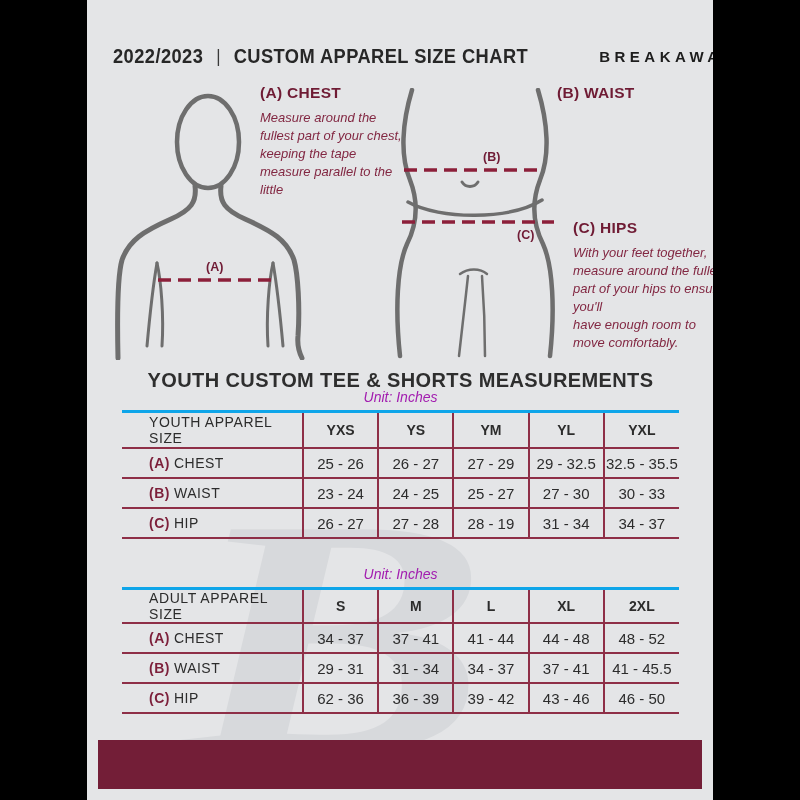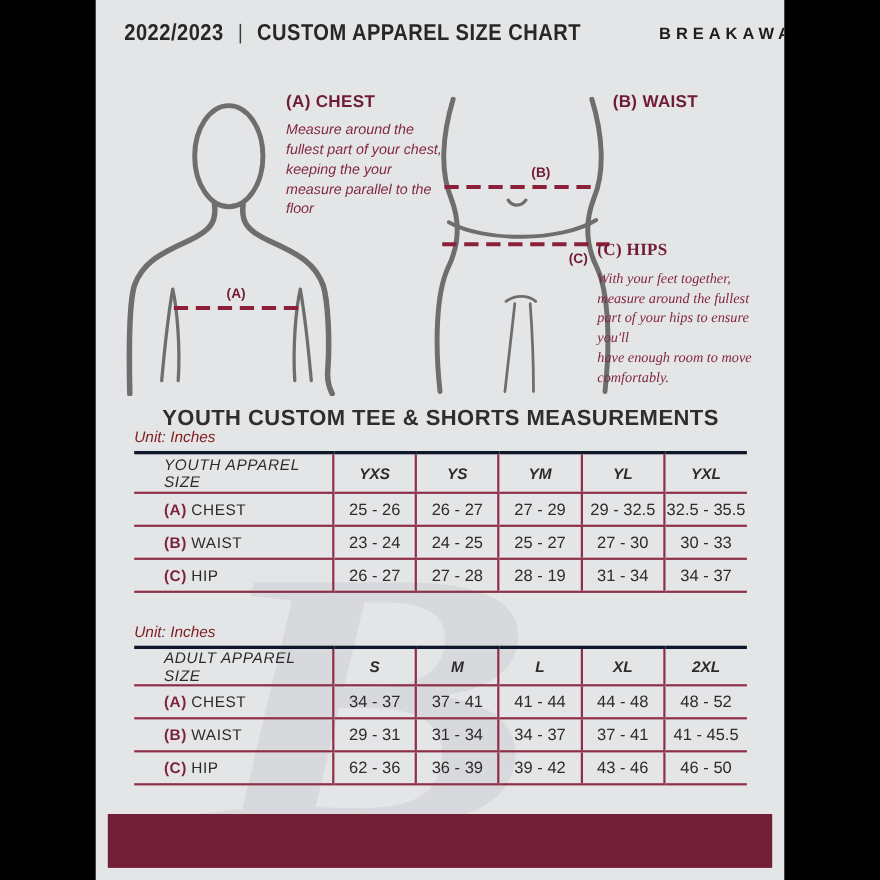--- a/index.html
+++ b/index.html
@@ -15,21 +15,21 @@
   
   .watermark{
     position:absolute;left:95px;top:468px;z-index:0;
     font-family:"Liberation Serif",serif;font-weight:700;font-style:italic;
     font-size:340px;line-height:1;color:#d7d9dc;
     transform:scaleX(1.35);transform-origin:left top;user-select:none;
   }
   .layer{position:absolute;inset:0;z-index:1;}
   
   .header{
-    position:absolute;left:26px;right:22px;top:8px;height:44px;
+    position:absolute;left:26px;right:22px;top:34px;height:44px;
     display:flex;align-items:center;color:#272727;
   }
   .header-left{display:flex;align-items:center;transform:scaleX(0.87);transform-origin:left center;white-space:nowrap;}
   .hdr-year,.hdr-title{font-size:21px;font-weight:700;letter-spacing:0.5px;}
   .hdr-divider{font-size:19px;font-weight:400;color:#3a3a3a;margin:0 15px;}
   .spacer{flex:1;}
   .brand{font-size:15px;font-weight:700;letter-spacing:4.5px;color:#1d1d1d;margin-left:9px;}
   .logo{width:40px;height:36px;display:block;}
   
   .fig{position:absolute;}
@@ -46,35 +46,35 @@
   .instr p{
     margin:0;font-size:13px;font-style:italic;color:#822742;line-height:1.38;
   }
   .instr p span{display:block;}
   
   .section-title{
     position:absolute;left:35px;width:557px;text-align:center;
     font-size:20px;font-weight:700;color:#2e2e2e;letter-spacing:0.4px;z-index:2;
   }
   .section-unit{
-    position:absolute;left:35px;width:557px;
-    font-size:14px;font-style:italic;color:#7f1d1d;z-index:2;
+    position:absolute;left:35px;width:557px;text-align:center;
+    font-size:14px;font-style:italic;color:#a21caf;z-index:2;
   }
   
   table.size{
     position:absolute;left:35px;width:557px;border-collapse:collapse;table-layout:fixed;z-index:2;
   }
   table.size col.c-label{width:181px;}
   table.size th,table.size td{
     padding:0;color:#2c2c2c;border-left:2px solid #8e2f47;
   }
   table.size th:first-child,table.size td:first-child{border-left:none;}
   table.size thead th{
-    border-top:3px solid #0f172a;border-bottom:2px solid #8e2f47;
-    font-size:14px;font-weight:700;text-align:center;font-style:italic;
+    border-top:3px solid #0ea5e9;border-bottom:2px solid #8e2f47;
+    font-size:14px;font-weight:700;text-align:center;
   }
   table.size thead th.label-h{
     font-weight:400;text-align:left;padding-left:27px;letter-spacing:0.6px;font-size:14px;
   }
   table.size tbody td{
     border-bottom:2px solid #8e2f47;font-size:15px;text-align:center;
   }
   table.size td.label-cell{text-align:left;padding-left:27px;font-size:14px;letter-spacing:0.5px;}
   table.size td.label-cell .pfx{font-weight:700;color:#7c1f3a;margin-right:4px;}
   #youth-table thead th{height:34px;}
@@ -145,26 +145,26 @@
       <path d="M14 82 L 150 82" stroke="#8c1f3a" stroke-width="3.5" stroke-dasharray="13 7" fill="none"></path>
       <path d="M12 134 L 164 134" stroke="#8c1f3a" stroke-width="3.5" stroke-dasharray="13 7" fill="none"></path>
     </svg>
 
     <span class="dim-label" style="left:119px;top:260px;">(A)</span>
     <span class="dim-label" style="left:396px;top:150px;">(B)</span>
     <span class="dim-label" style="left:430px;top:228px;">(C)</span>
 
     <div class="instr" style="left:173px;top:84px;width:148px;">
       <h3>(A) CHEST</h3>
-      <p>Measure around the fullest part of your chest, keeping the your measure parallel to the floor</p>
+      <p>Measure around the fullest part of your chest, keeping the tape measure parallel to the little</p>
     </div>
     <div class="instr" style="left:470px;top:84px;width:144px;">
       <h3>(B) WAIST</h3>
     </div>
-    <div class="instr" style="left:456px;top:219px;width:158px;font-family:Liberation Serif, serif;">
+    <div class="instr" style="left:486px;top:219px;width:158px;">
       <h3>(C) HIPS</h3>
       <p>
         <span>With your feet together, measure around the fullest part of your hips to ensure you'll</span>
         <span>have enough room to move comfortably.</span>
       </p>
     </div>
 
     <div class="section-title" style="top:369px;">YOUTH CUSTOM TEE &amp; SHORTS MEASUREMENTS</div>
     <div class="section-unit" style="top:389px;">Unit: Inches</div>
 

